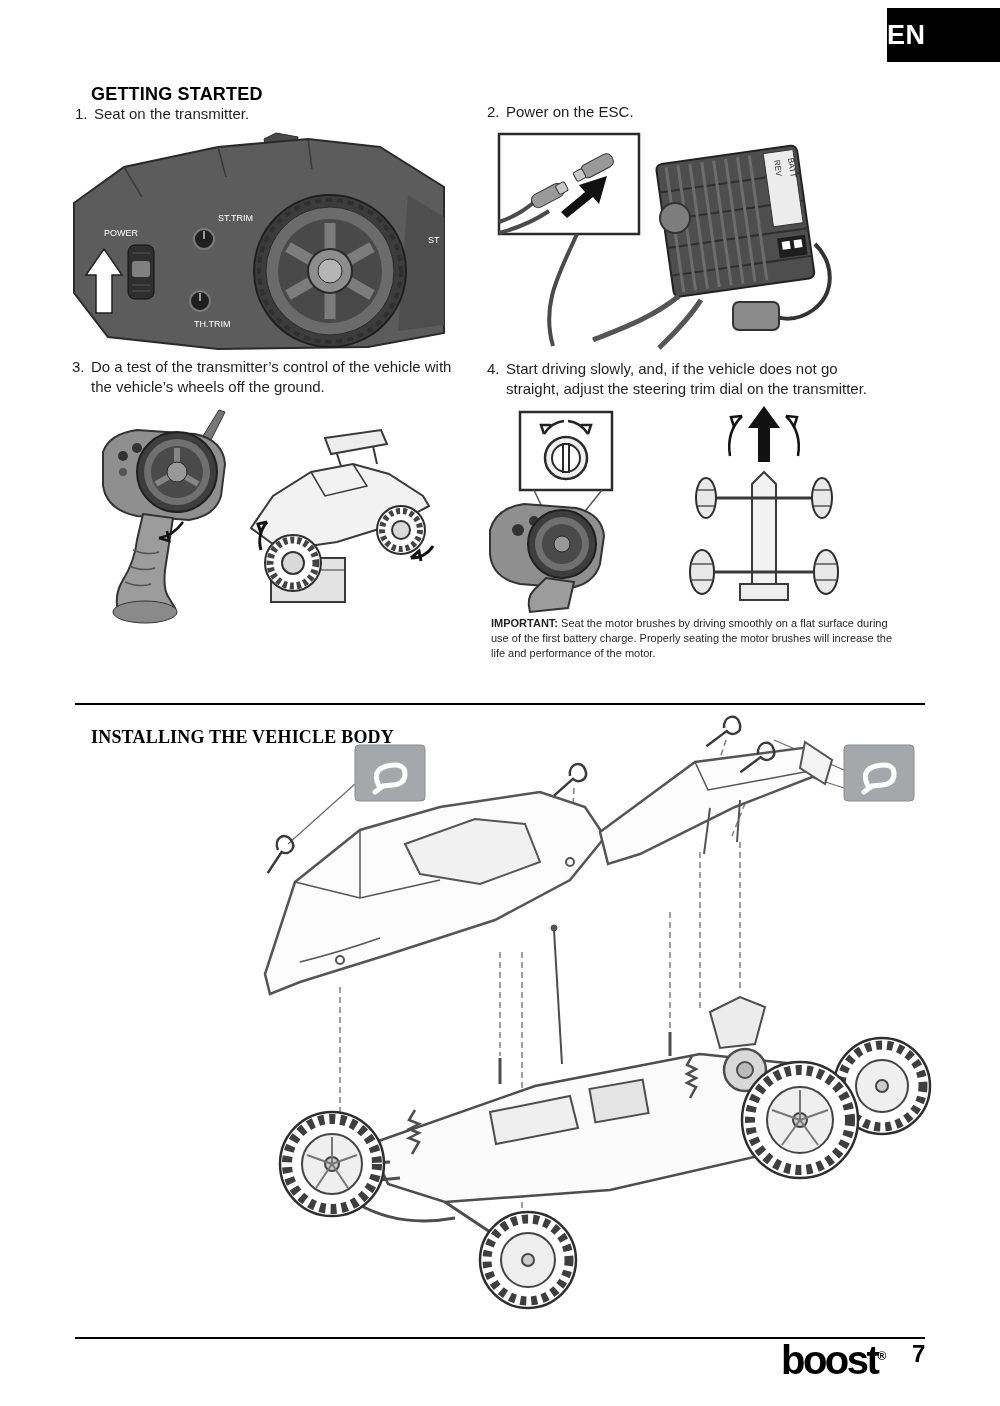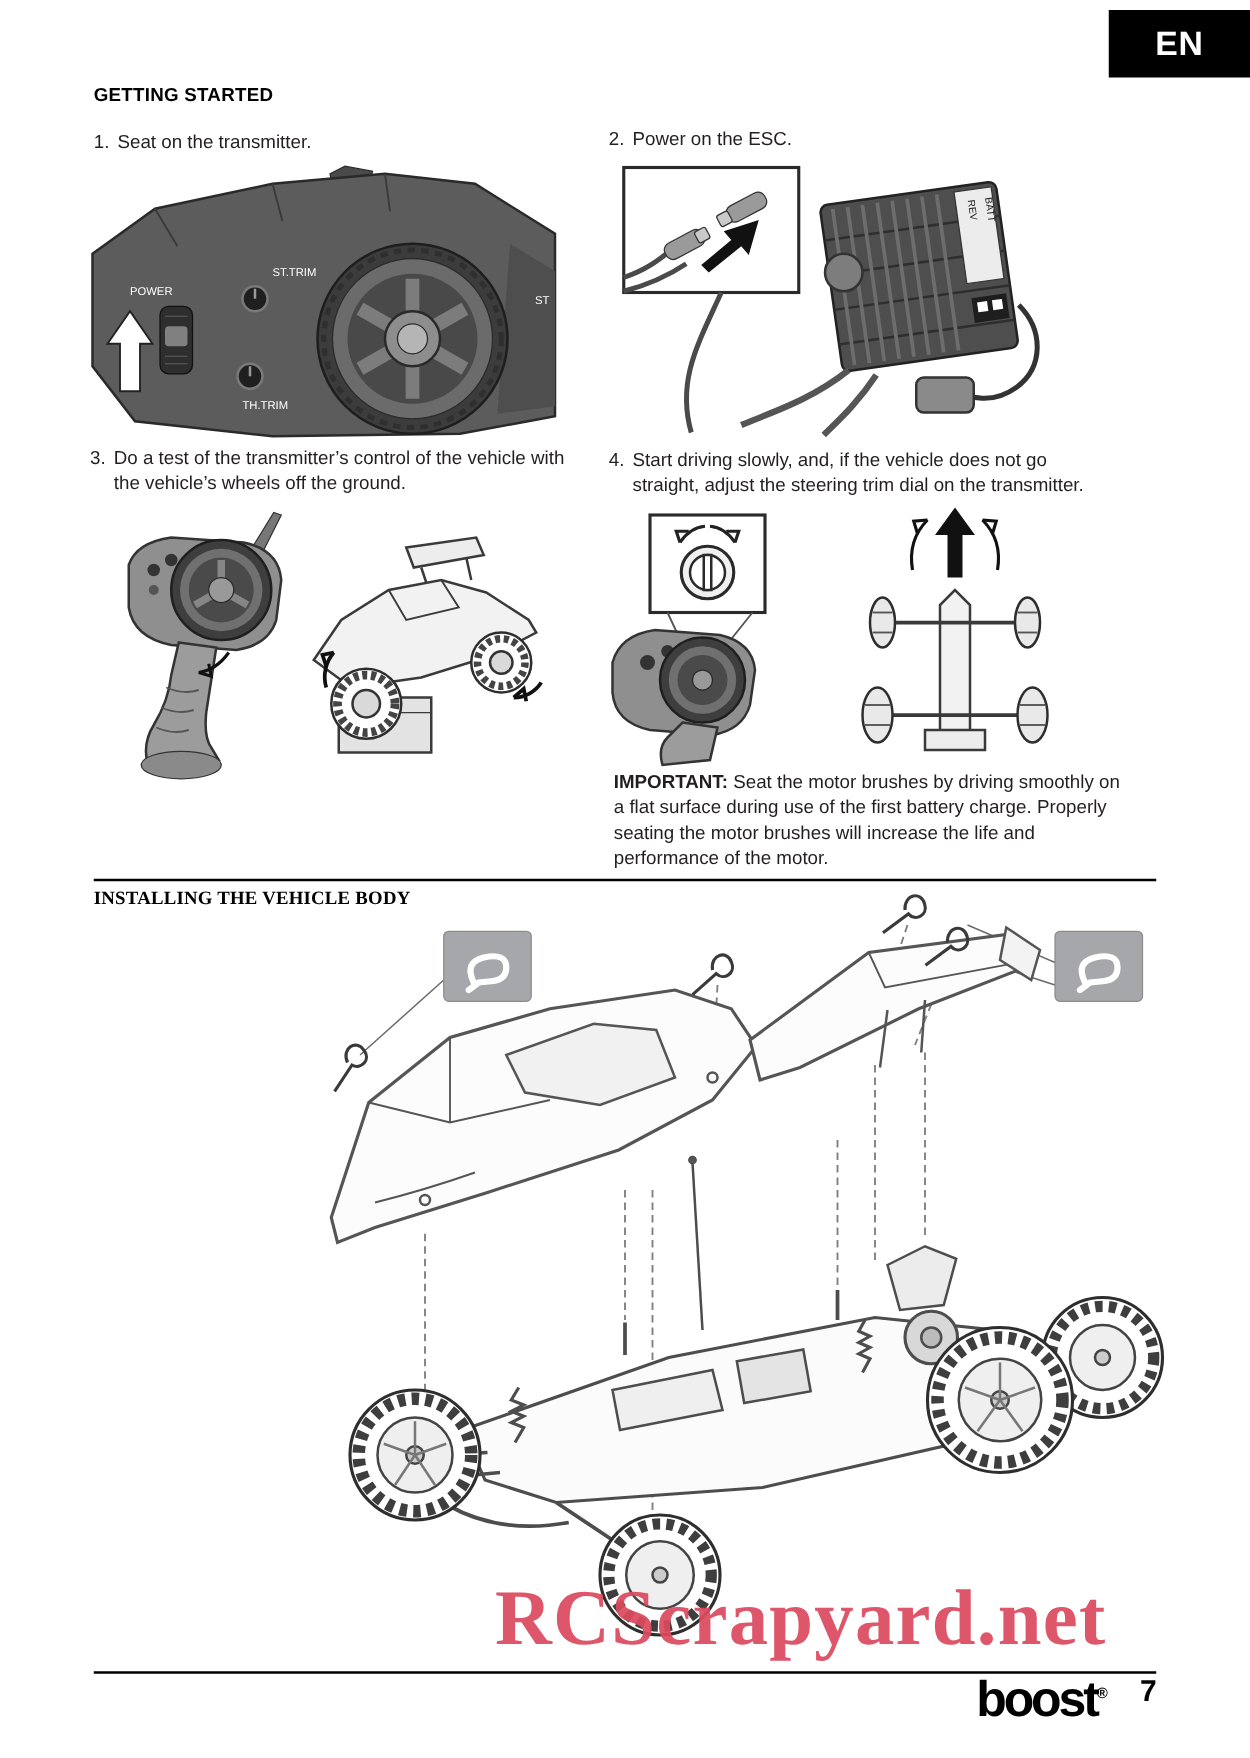--- a/index.html
+++ b/index.html
@@ -1,24 +1,24 @@
 <!DOCTYPE html>
 <html><head>
 <meta charset="utf-8">
 <style>
   html,body{margin:0;padding:0;background:#ffffff;}
   .page{position:relative;width:1000px;height:1406px;background:#fff;
         font-family:"Liberation Sans","DejaVu Sans",sans-serif;color:#231f20;overflow:hidden;}
   .lang-badge{position:absolute;top:8px;right:0;width:113px;height:54px;background:#000;color:#fff;
-        font-size:27px;font-weight:bold;display:flex;align-items:center;justify-content:center;letter-spacing:.5px;}
-  .sec-title{position:absolute;font-size:15px;font-weight:bold;color:#000;letter-spacing:.2px;margin:0;}
+        font-size:27px;font-weight:bold;display:flex;align-items:center;letter-spacing:.5px;}
+  .sec-title{position:absolute;font-size:18px;font-weight:bold;color:#000;letter-spacing:.2px;margin:16px;}
   .step{position:absolute;font-size:15px;line-height:1.3;}
   .step .num{position:absolute;left:0;top:0;}
   .step .txt{display:block;padding-left:19px;}
-  .important{position:absolute;font-size:15px;line-height:1.35;}
+  .important{position:absolute;font-size:11px;line-height:1.35;}
   .rule{position:absolute;background:#000;}
   .watermark{position:absolute;left:396px;top:1258px;font-family:"Liberation Serif","DejaVu Serif",serif;
         font-weight:bold;font-size:63px;color:#db4a5e;white-space:nowrap;letter-spacing:1px;opacity:.93;z-index:5;}
   .brand{position:absolute;left:757px;top:1338px;font-weight:bold;font-size:40px;letter-spacing:-2.5px;color:#000;margin-left:24px;}
   .brand sup{font-size:12px;letter-spacing:0;}
   .pagenum{position:absolute;left:912px;top:1340px;font-size:24px;font-weight:bold;color:#000;}
   svg.illus{position:absolute;overflow:visible;}
 </style>
 </head>
 <body>
@@ -351,21 +351,20 @@
     <g>
       <rect x="115" y="33" width="70" height="56" rx="4" fill="#a5a7aa" stroke="#8a8c8e"></rect>
       <use href="#clipglyph" transform="translate(131,48)"></use>
     </g>
     <g>
       <rect x="604" y="33" width="70" height="56" rx="4" fill="#a5a7aa" stroke="#8a8c8e"></rect>
       <use href="#clipglyph" transform="translate(620,48)"></use>
     </g>
   </svg>
 
-  <div class="watermark">RCScrapyard.net</div>
 
   <div class="rule" style="left:75px;top:1337px;width:850px;height:2px;"></div>
 
   <div class="brand"><span>boost</span><sup>®</sup></div>
 
   <div class="pagenum">7</div>
 
 </div>
 
 </body></html>

